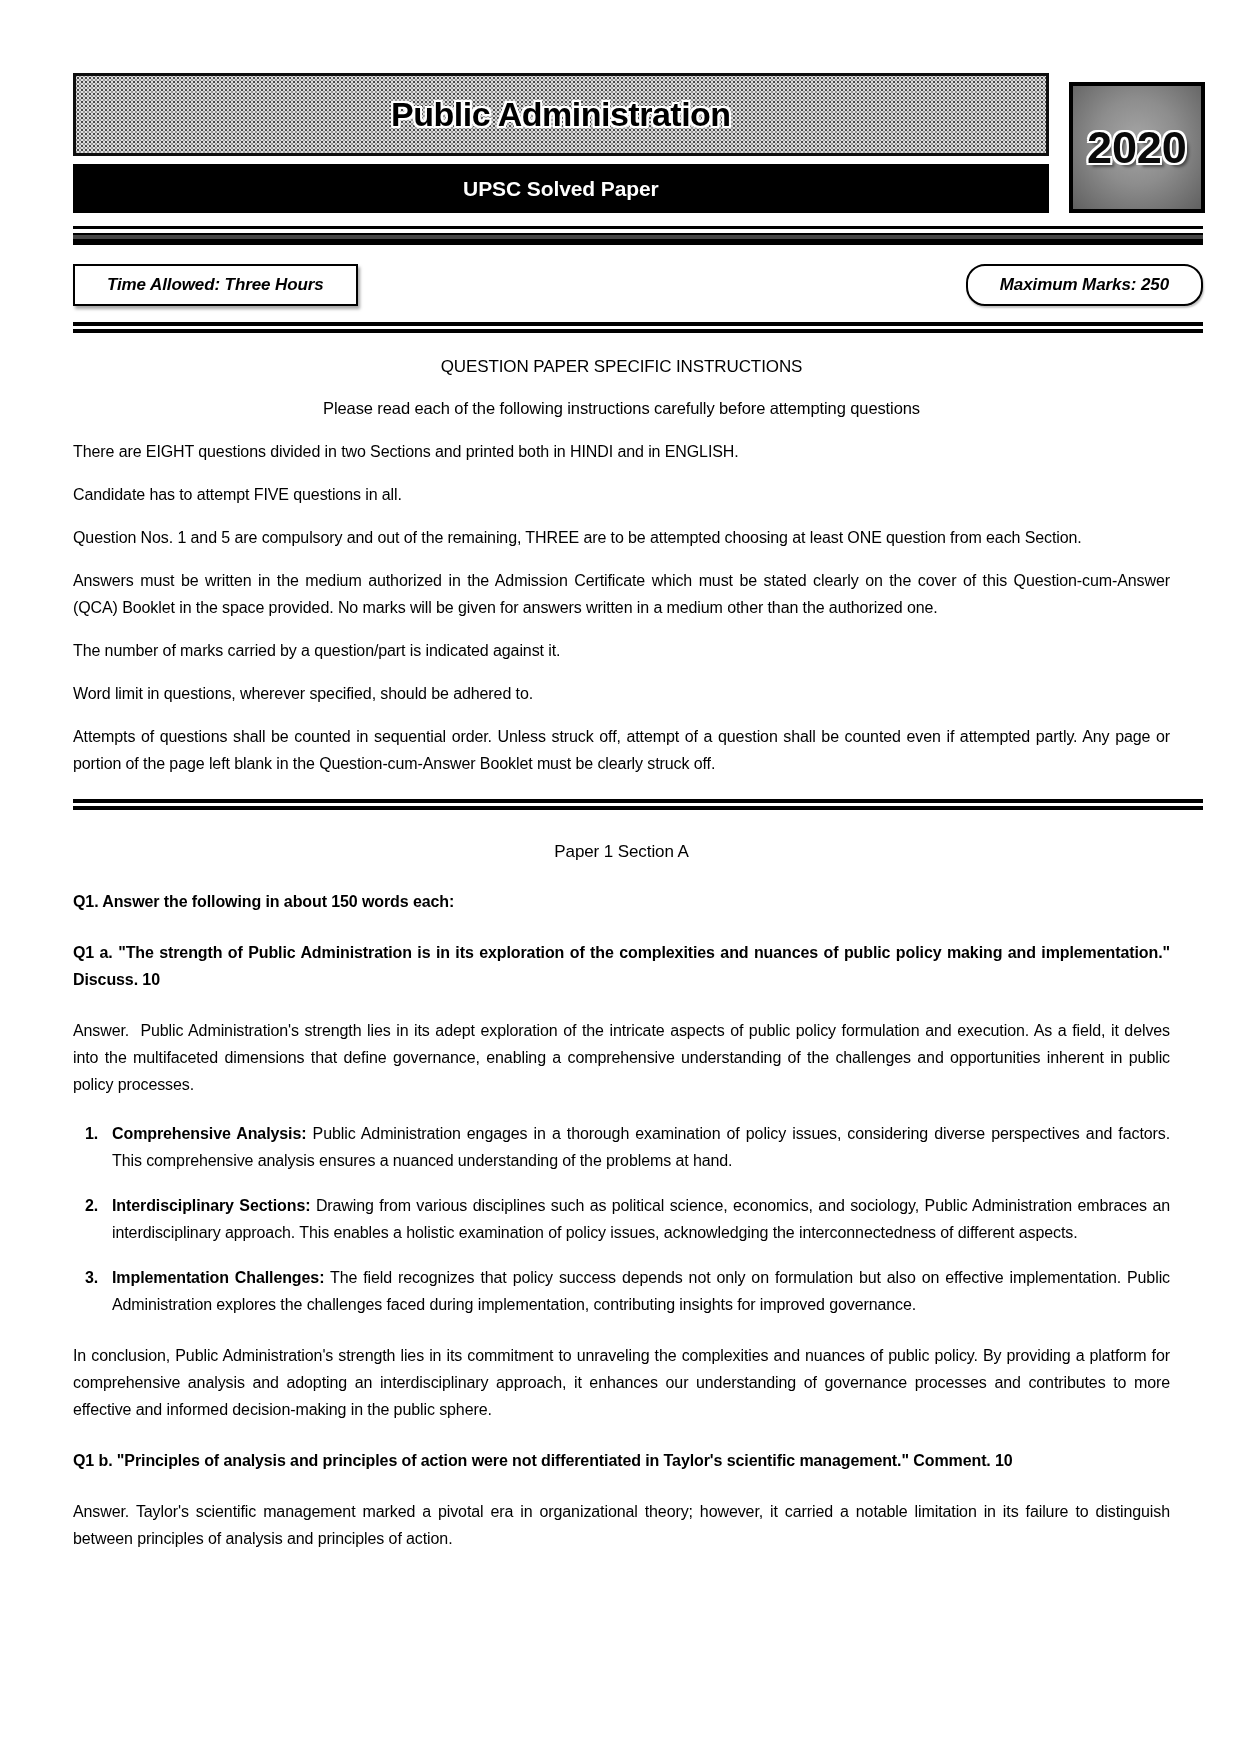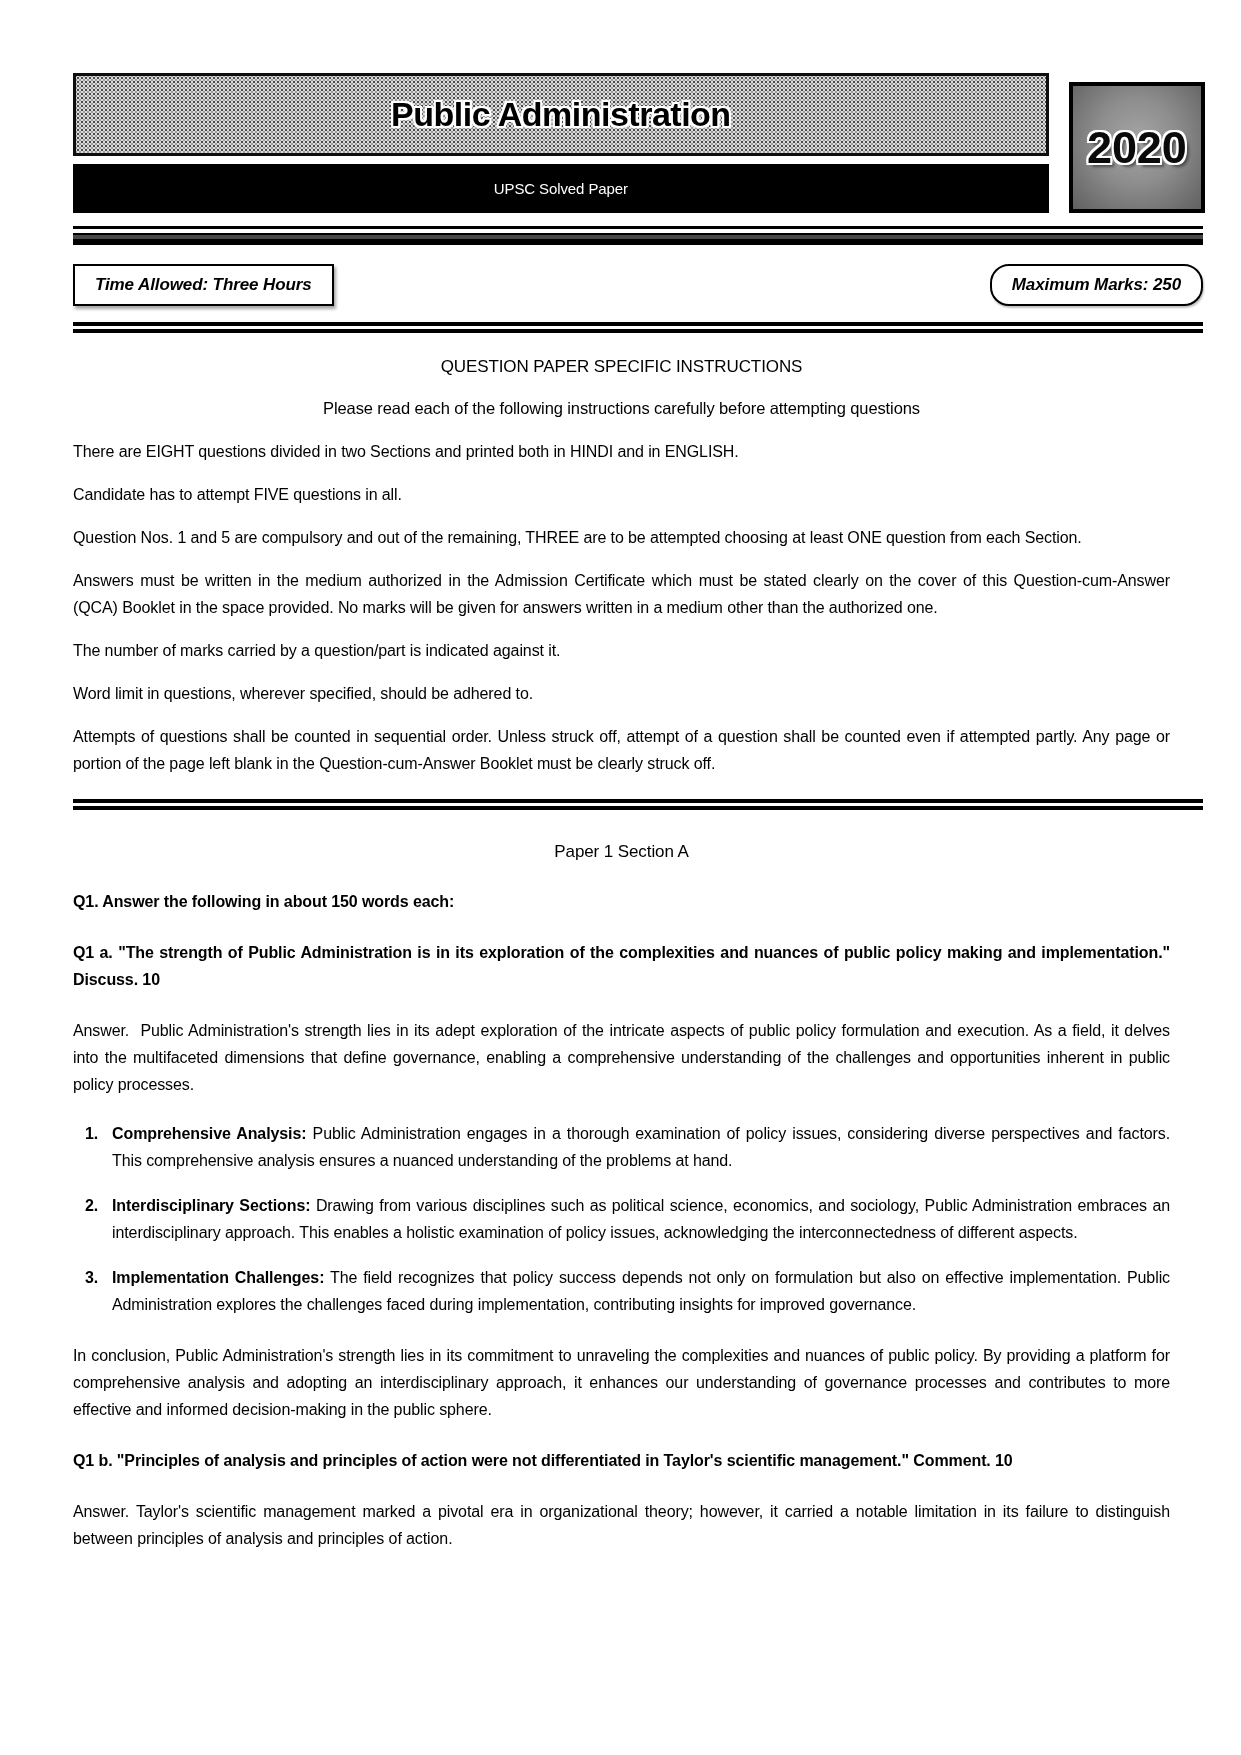--- a/index.html
+++ b/index.html
@@ -50,22 +50,22 @@
   .subtitle-bar {
     margin-top: 8px;
     height: 49px;
     background: #000;
     display: flex;
     align-items: center;
     justify-content: center;
   }
   .subtitle-text {
     color: #fff;
-    font-size: 15px;
-    font-weight: normal;
+    font-size: 21px;
+    font-weight: bold;
   }
   .year-box {
     width: 137px;
     align-self: stretch;
     margin-top: 9px;
     border: 4px solid #000;
     background: radial-gradient(ellipse at 50% 45%, #a6a6a6 0%, #8d8d8d 45%, #606060 100%);
     display: flex;
     align-items: center;
     justify-content: center;
@@ -106,21 +106,21 @@
   
   .meta-row {
     margin-top: 19px;
     display: flex;
     justify-content: space-between;
     width: 1130px;
   }
   .meta-box {
     border: 2px solid #000;
     background: #fff;
-    padding: 9px 20px;
+    padding: 9px 32px;
     font-size: 17px;
     font-weight: bold;
     font-style: italic;
     white-space: nowrap;
   }
   .meta-box.left  { box-shadow: 2px 3px 3px rgba(0,0,0,0.35); }
   .meta-box.right { box-shadow: 1px 2px 2px rgba(0,0,0,0.25); border-radius: 19px; }
 
   
   .text-col { width: 1097px; }

